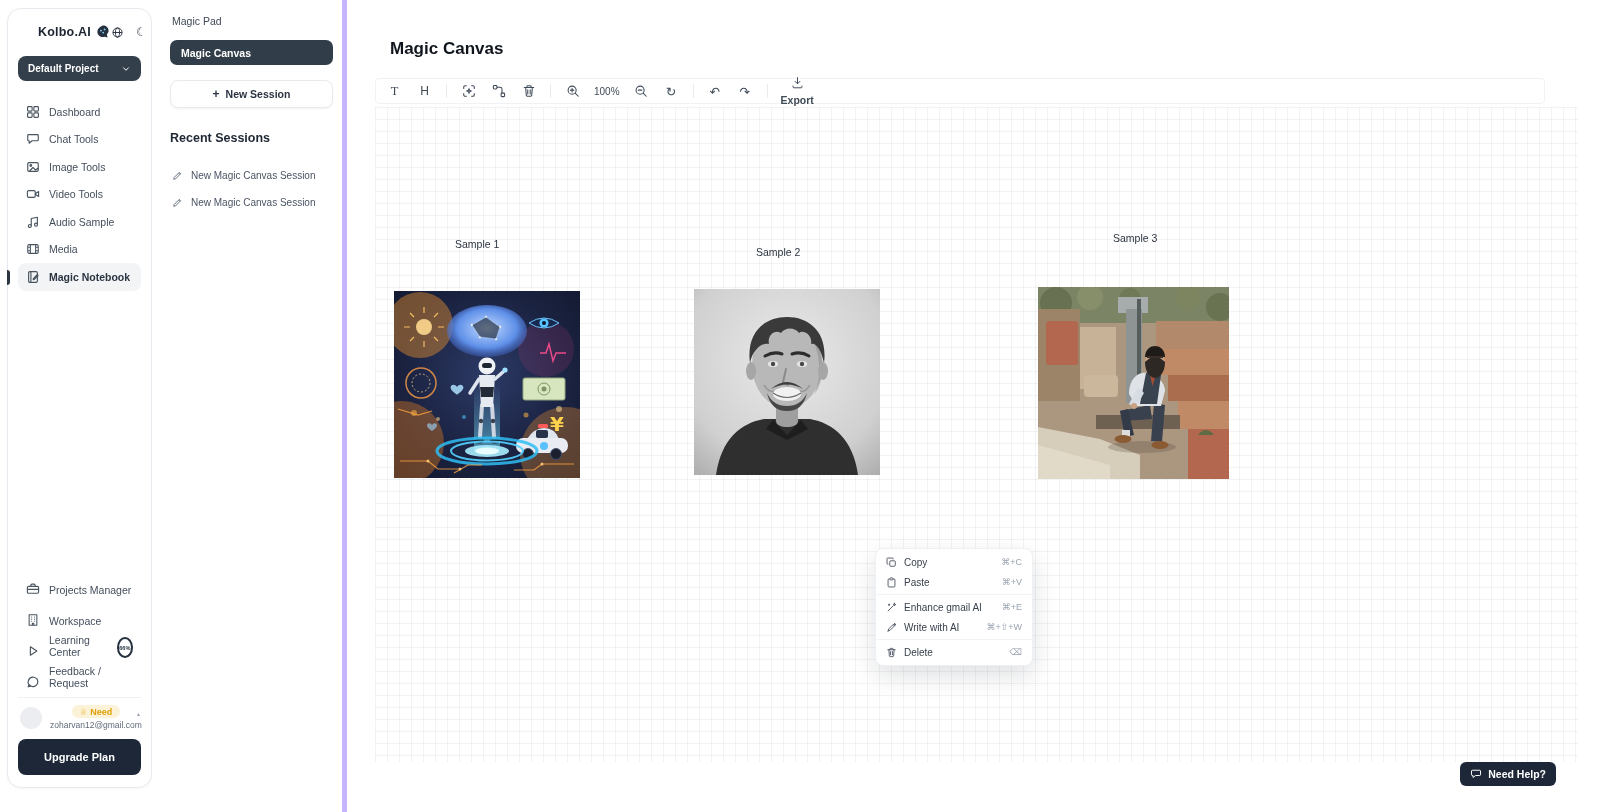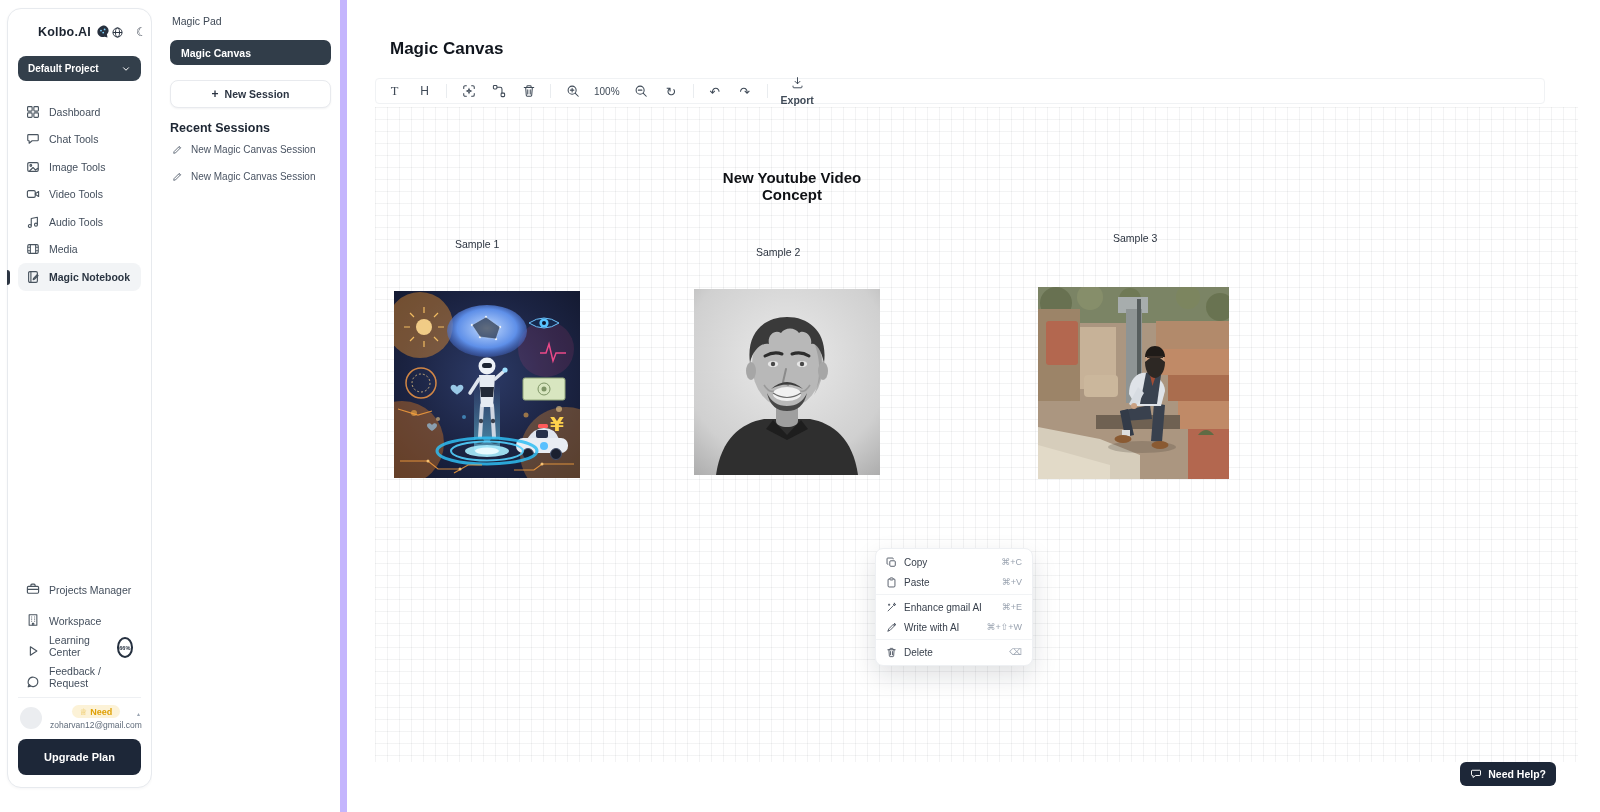--- a/index.html
+++ b/index.html
@@ -69,38 +69,38 @@
 
   .upgrade-btn {
     margin-top:7px; height:36px; border:none; border-radius:8px; background:#1d2738;
     color:#fff; font-size:11px; font-weight:700; width:100%; cursor:pointer;
     font-family:inherit;
   }
 
   
   .session-panel {
     position:absolute; left:152px; top:0; width:195px; height:812px;
-    padding:13px 9px 0 18px; border-right:7px solid #c4b5fd; background:#fff;
+    padding:13px 9px 0 18px; border-right:5px solid #c4b5fd; background:#fff;
   }
   .pad-tab { font-size:10.5px; color:#3f4956; padding:2px 10px 2px 2px; cursor:pointer; }
   .canvas-tab {
     margin-top:11px; height:25px; background:#313d49; border-radius:7px; color:#fff;
     font-size:10.5px; font-weight:700; display:flex; align-items:center; padding:0 11px; cursor:pointer;
   }
   .new-session-btn {
     margin-top:15px; height:28px; width:100%; background:#fff; border:1px solid #e8eaee;
     border-radius:8px; box-shadow:0 1px 2px rgba(16,24,40,.05);
     font-size:10.5px; font-weight:600; color:#2b3442; display:flex; align-items:center;
     justify-content:center; gap:6px; cursor:pointer; font-family:inherit;
   }
   .plus-glyph { font-size:12px; font-weight:600; }
-  .recent-title { margin-top:13px; font-size:12.5px; font-weight:800; color:#1d2633; }
+  .recent-title { margin-top:23px; font-size:12.5px; font-weight:800; color:#1d2633; }
   .session-list { margin-top:9px; }
   .session-item {
-    height:27px; display:flex; align-items:flex-start; gap:8px; font-size:10px; color:#4a5463;
+    height:27px; display:flex; align-items:flex-end; gap:8px; font-size:10px; color:#4a5463;
     cursor:pointer; border-radius:6px; padding:0 2px;
   }
   .session-item svg { width:11px; height:11px; color:#5a6472; }
 
   
   .main { position:absolute; left:347px; top:0; right:0; height:812px; background:#fff; }
   .page-title { position:absolute; left:43px; top:39px; font-size:17px; font-weight:800; color:#10151d; }
 
   .toolbar {
     position:absolute; left:28px; top:78px; width:1170px; height:26px;
@@ -233,21 +233,21 @@
       <span>Video Tools</span>
     </div>
     <div class="nav-item">
       <span class="nicon">
           <svg viewBox="0 0 16 16" fill="none" stroke="currentColor" stroke-width="1.3" stroke-linejoin="round">
             <path d="M6 12.4V4l7-1.4v8.3"></path>
             <circle cx="4.4" cy="12.5" r="1.7"></circle>
             <circle cx="11.4" cy="11" r="1.7"></circle>
           </svg>
         </span>
-      <span>Audio Tools</span>
+      <span>Audio Sample</span>
     </div>
     <div class="nav-item">
       <span class="nicon">
           <svg viewBox="0 0 16 16" fill="none" stroke="currentColor" stroke-width="1.2" stroke-linejoin="round">
             <rect x="2" y="3" width="12" height="10" rx="1.5"></rect>
             <path d="M5 3v10M11 3v10M2 6h3M2 10h3M11 6h3M11 10h3"></path>
           </svg>
         </span>
       <span>Media</span>
     </div>
@@ -392,21 +392,20 @@
     <span class="tsep"></span>
     <span class="export-btn">
       <svg viewBox="0 0 16 16" fill="none" stroke="currentColor" stroke-width="1.2" stroke-linecap="round" stroke-linejoin="round">
           <path d="M8 2v7.4M5 6.6l3 3 3-3M2.5 12.4v1.1c0 .6.4 1 1 1h9c.6 0 1-.4 1-1v-1.1"></path>
         </svg>
       <span class="export-label">Export</span>
     </span>
   </div>
 
   <div class="canvas">
-    <div class="canvas-title">New Youtube Video Concept</div>
 
     <div class="sample-label s1l">Sample 1</div>
     <div class="sample-label s2l">Sample 2</div>
     <div class="sample-label s3l">Sample 3</div>
 
     <div class="sample-img s1">
       <svg viewBox="0 0 186 187">
         <defs>
           <radialGradient id="i1bg" cx="50%" cy="45%" r="78%">
               <stop offset="0%" stop-color="#2c3a66"></stop>

